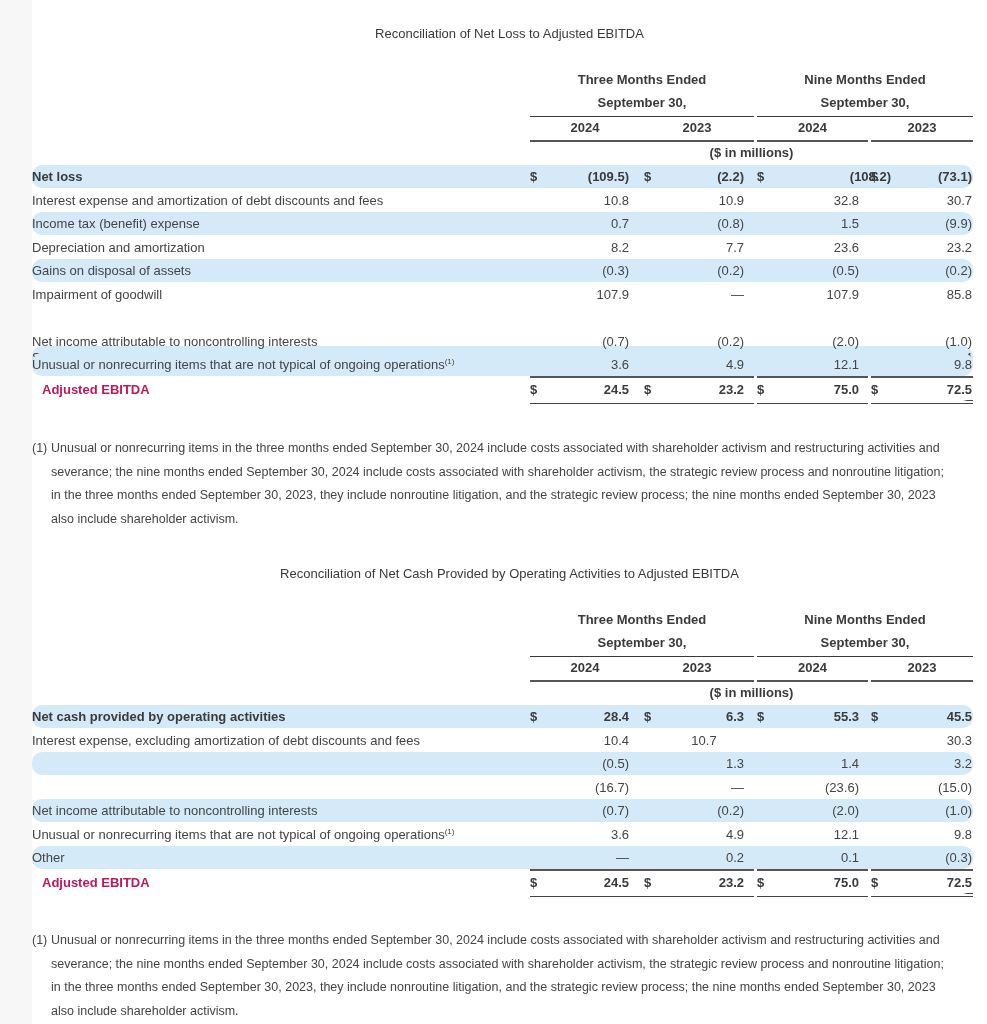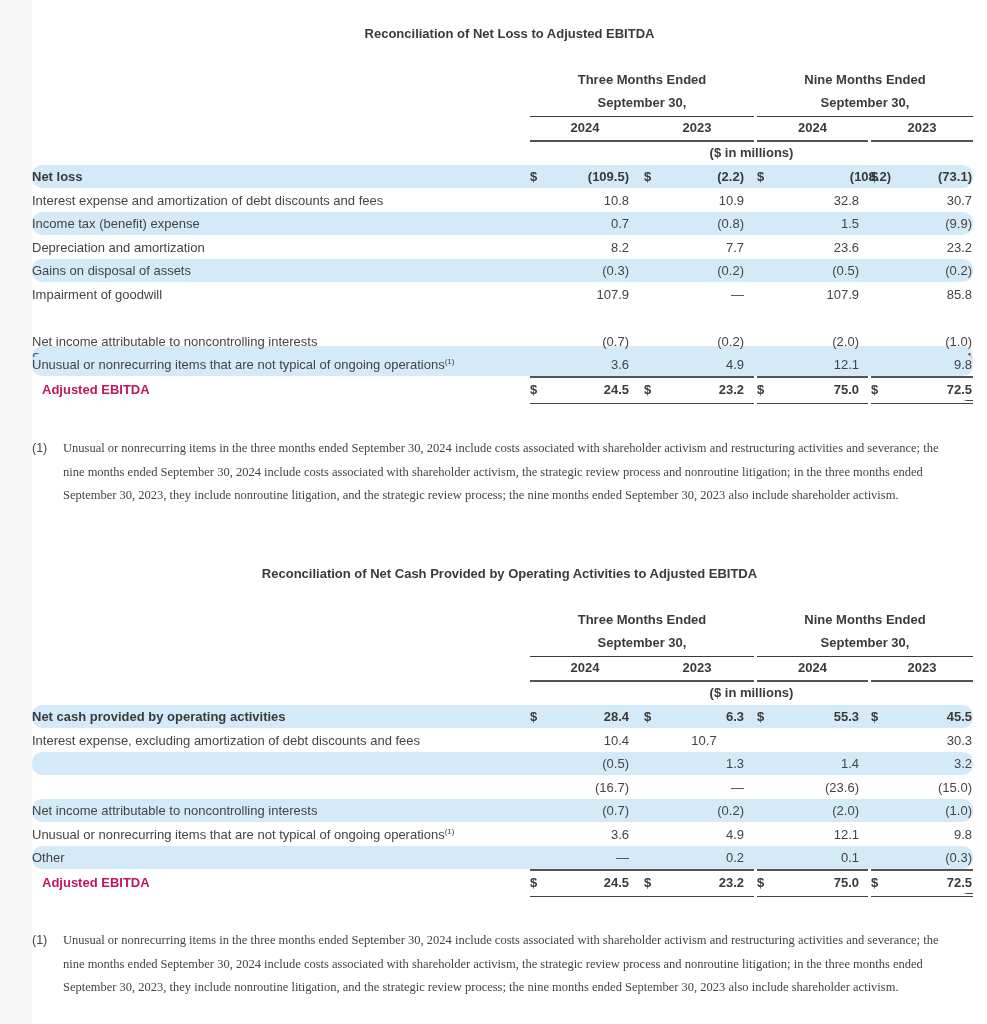--- a/index.html
+++ b/index.html
@@ -8,21 +8,21 @@
     background: #f7f7f7;
     font-family: "Liberation Sans", sans-serif;
     color: #3a3a3a;
   }
   .page {
     position: absolute; left: 32px; top: 0; width: 955px; height: 1024px;
     background: #ffffff;
   }
   .section-title {
     position: absolute; left: 0; width: 955px; text-align: center;
-    font-size: 13px; font-weight: bold; color: #3a3a3a;
+    font-size: 13px; font-weight: normal; color: #3a3a3a;
   }
   .hdr {
     position: absolute; font-size: 13px; font-weight: bold; color: #3a3a3a; text-align: center;
   }
   .rule { position: absolute; height: 1px; background: #3a3a3a; }
   .rule2 { position: absolute; height: 2px; background: #555; }
   .dbl { position: absolute; height: 4px; border-top: 1.5px solid #444; border-bottom: 1.5px solid #444; box-sizing: border-box; }
   .row {
     position: absolute; left: 0; width: 941px; height: 23px;
     font-size: 13px; line-height: 23px; border-radius: 10px;
@@ -33,21 +33,21 @@
   .row.total .lbl { left: 10px; font-weight: bold; color: #be185d; }
   .row .cur { position: absolute; top: 0; font-weight: bold; color: #3a3a3a; }
   .row .num { position: absolute; top: 0; text-align: right; color: #444; width: 80px; }
   .row.bold .num, .row.total .num { font-weight: bold; color: #3a3a3a; }
   .row.total { background: #fff; }
   sup { font-size: 8px; line-height: 0; }
   .note {
     position: absolute; left: 0; width: 930px; font-size: 12.5px; line-height: 23.5px; color: #444;
   }
   .note .mk { position: absolute; left: 0; top: 0; }
-  .note .tx { position: absolute; left: 31px; top: 0; width: 895px; font-family: Liberation Serif, serif; }
+  .note .tx { position: absolute; left: 19px; top: 0; width: 895px; }
 </style>
 </head>
 <body>
 
 <div class="page" id="page">
     <div style="position: absolute; left: 0px; top: 0px;">
       <div class="section-title" style="top: 26px;">Reconciliation of Net Loss to Adjusted EBITDA</div>
       <div class="hdr" style="left: 498px; width: 224px; top: 72px;">Three Months Ended</div>
       <div class="hdr" style="left: 498px; width: 224px; top: 95px;">September 30,</div>
       <div class="rule" style="left: 498px; width: 224px; top: 116px;"></div>

